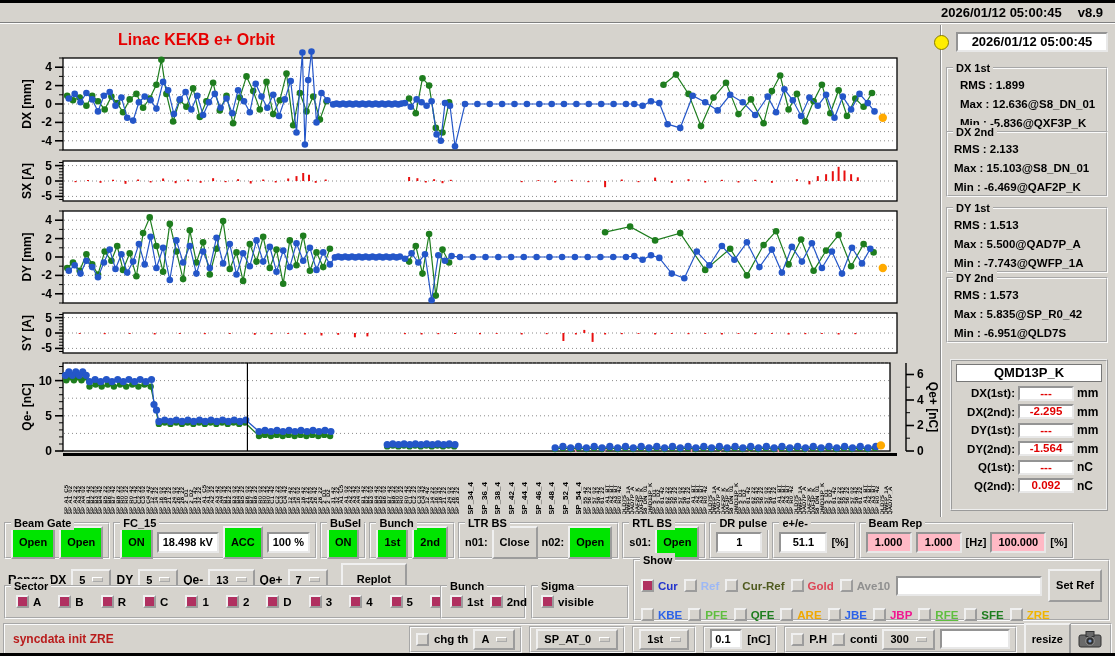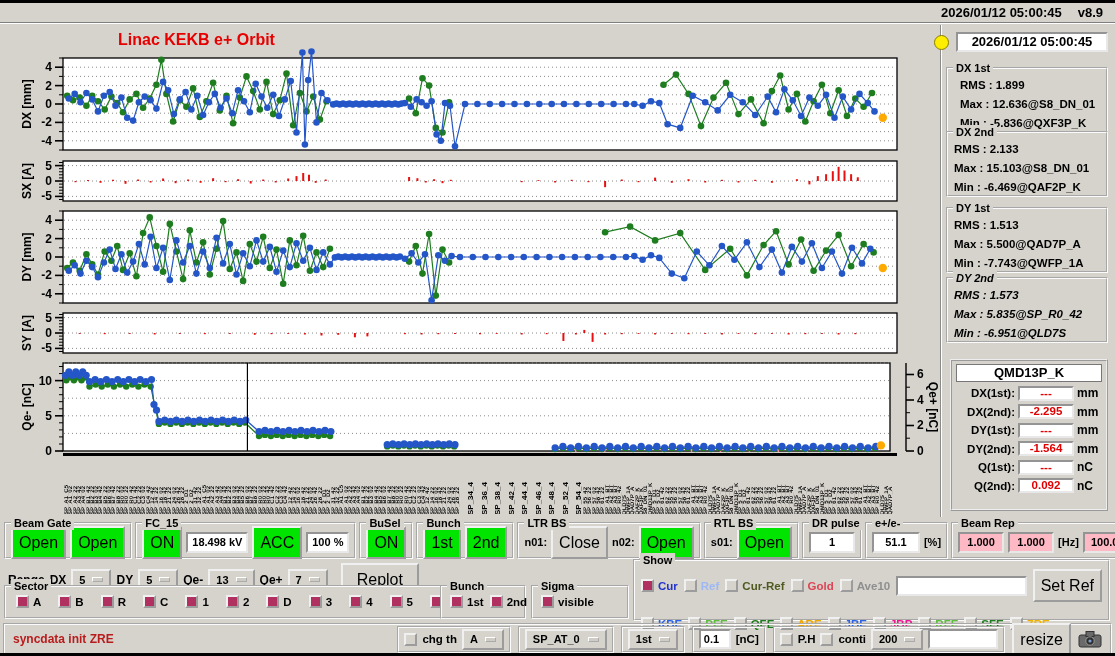--- a/index.html
+++ b/index.html
@@ -37,40 +37,40 @@
              line-height:16px;margin:0 1px 3px}
   .qrow{display:flex;align-items:center;margin-top:3.5px;gap:3px}
   .qlab{width:60px;text-align:right;font-size:11.5px;white-space:nowrap}
   .qfield{width:56px;height:15px;background:#fff;border:2px inset #e8e8e8;color:#e00000;
           text-align:center;font-size:11.5px;line-height:11px}
   .qunit{font-size:12px}
   
   .row1{position:absolute;left:4px;top:514px;right:4px;height:42px;display:flex;gap:3px;
         align-items:stretch;font-size:11px}
   .lf.h{margin-top:5px;padding:7px 5px 4px;display:flex;gap:4px;align-items:center}
-  .btn{border:2px outset #f0f0f0;background:#d6d3cd;font-family:inherit;font-weight:normal;
-       font-size:16px;padding:1px 6px;height:33px;line-height:15px;white-space:nowrap;color:#000}
+  .btn{border:2px outset #f0f0f0;background:#d6d3cd;font-family:inherit;font-weight:bold;
+       font-size:11px;padding:1px 6px;height:33px;line-height:15px;white-space:nowrap;color:#000}
   .btn.green{background:#00e400}
   .fld{border:2px inset #e8e8e8;background:#fff;font-size:11px;padding:1px 4px;height:21px;
        display:inline-flex;align-items:center;justify-content:center;white-space:nowrap}
   .fld.pink{background:#ffb9c5}
   .opt{border:2px outset #f0f0f0;background:#d6d3cd;height:21px;display:inline-flex;
        align-items:center;gap:7px;padding:0 6px;font-size:11px;white-space:nowrap}
   .mbar{width:11px;height:5px;border:1px outset #fff;background:#cfccc6;display:inline-block}
   .cb{width:13px;height:13px;border:2px outset #f0f0f0;background:#d6d3cd;display:inline-block;flex:none}
   .cb.on{background:#b03060}
   .ck{display:inline-flex;align-items:center;gap:4px}
   .cklb{font-size:11.5px;white-space:nowrap}
   .row2{position:absolute;left:8px;top:560px;display:flex;gap:5px;align-items:center;font-size:12px}
   .secf{position:absolute;left:4px;top:582px;width:511px;height:34px;padding:8px 10px 2px}
   .secf .cks{display:flex;justify-content:space-between;align-items:center}
   .bunf{position:absolute;left:440px;top:582px;width:86px;height:34px;padding:8px 8px 2px}
   .sigf{position:absolute;left:531px;top:582px;width:98px;height:34px;padding:8px 8px 14px}
   .showf{position:absolute;left:633px;top:556px;width:477px;height:62px;padding:8px 6px 4px;
-         display:flex;flex-direction:column;gap:15px}
+         display:flex;flex-direction:column;gap:6px}
   .showrow{display:flex;align-items:center;gap:6px}
   .cks{display:inline-flex;gap:6px;align-items:center}
   input.tfld{border:2px inset #e8e8e8;background:#fff;font-family:inherit;font-weight:bold;
              font-size:11px;height:20px;padding:0 3px}
   .sbar{position:absolute;left:3px;right:3px;top:620px;height:32px;border:2px groove #fbfbfb;
         display:flex;align-items:center;gap:7px;padding:0 8px;font-size:11.5px}
   .sframe{border:2px groove #fbfbfb;display:flex;align-items:center;gap:5px;padding:2px 5px;height:27px}
   .msg{color:#b91c1c;font-size:12px;white-space:nowrap}
   .spacer{flex:1}
 </style>
@@ -550,21 +550,21 @@
     <span class="sframe">
       <input class="tfld" style="width: 32px;" value="0.1">
       <span>[nC]</span>
     </span>
     <span class="sframe">
       <span class="cb"></span>
       <span>P.H</span>
       <span class="cb"></span>
       <span>conti</span>
       <span class="opt">
-          <span>200</span>
+          <span>300</span>
           <span class="mbar"></span>
         </span>
       <input class="tfld" style="width: 70px;" value="">
     </span>
     <button class="btn">resize</button>
     <span style="display:inline-flex">
       <svg width="24" height="18">
         <rect x="1" y="5" width="22" height="12" rx="2" fill="#6a6a6a" stroke="#333"></rect>
         <rect x="8" y="1.5" width="8" height="5" fill="#6a6a6a" stroke="#333"></rect>
         <circle cx="12" cy="11" r="4.2" fill="#2e2e2e" stroke="#999"></circle>
@@ -1428,19 +1428,19 @@
       <div class="srow">RMS : 2.133</div>
       <div class="srow">Max : 15.103@S8_DN_01</div>
       <div class="srow">Min : -6.469@QAF2P_K</div>
     </div>
     <div class="lf statf" style="top: 204px;">
       <span class="lg">DY 1st</span>
       <div class="srow">RMS : 1.513</div>
       <div class="srow">Max : 5.500@QAD7P_A</div>
       <div class="srow">Min : -7.743@QWFP_1A</div>
     </div>
-    <div class="lf statf" style="top: 274px; font-style: italic;">
+    <div class="lf statf" style="top: 274px;">
       <span class="lg">DY 2nd</span>
       <div class="srow">RMS : 1.573</div>
       <div class="srow">Max : 5.835@SP_R0_42</div>
       <div class="srow">Min : -6.951@QLD7S</div>
     </div>
   </div>
 
 </body></html>

